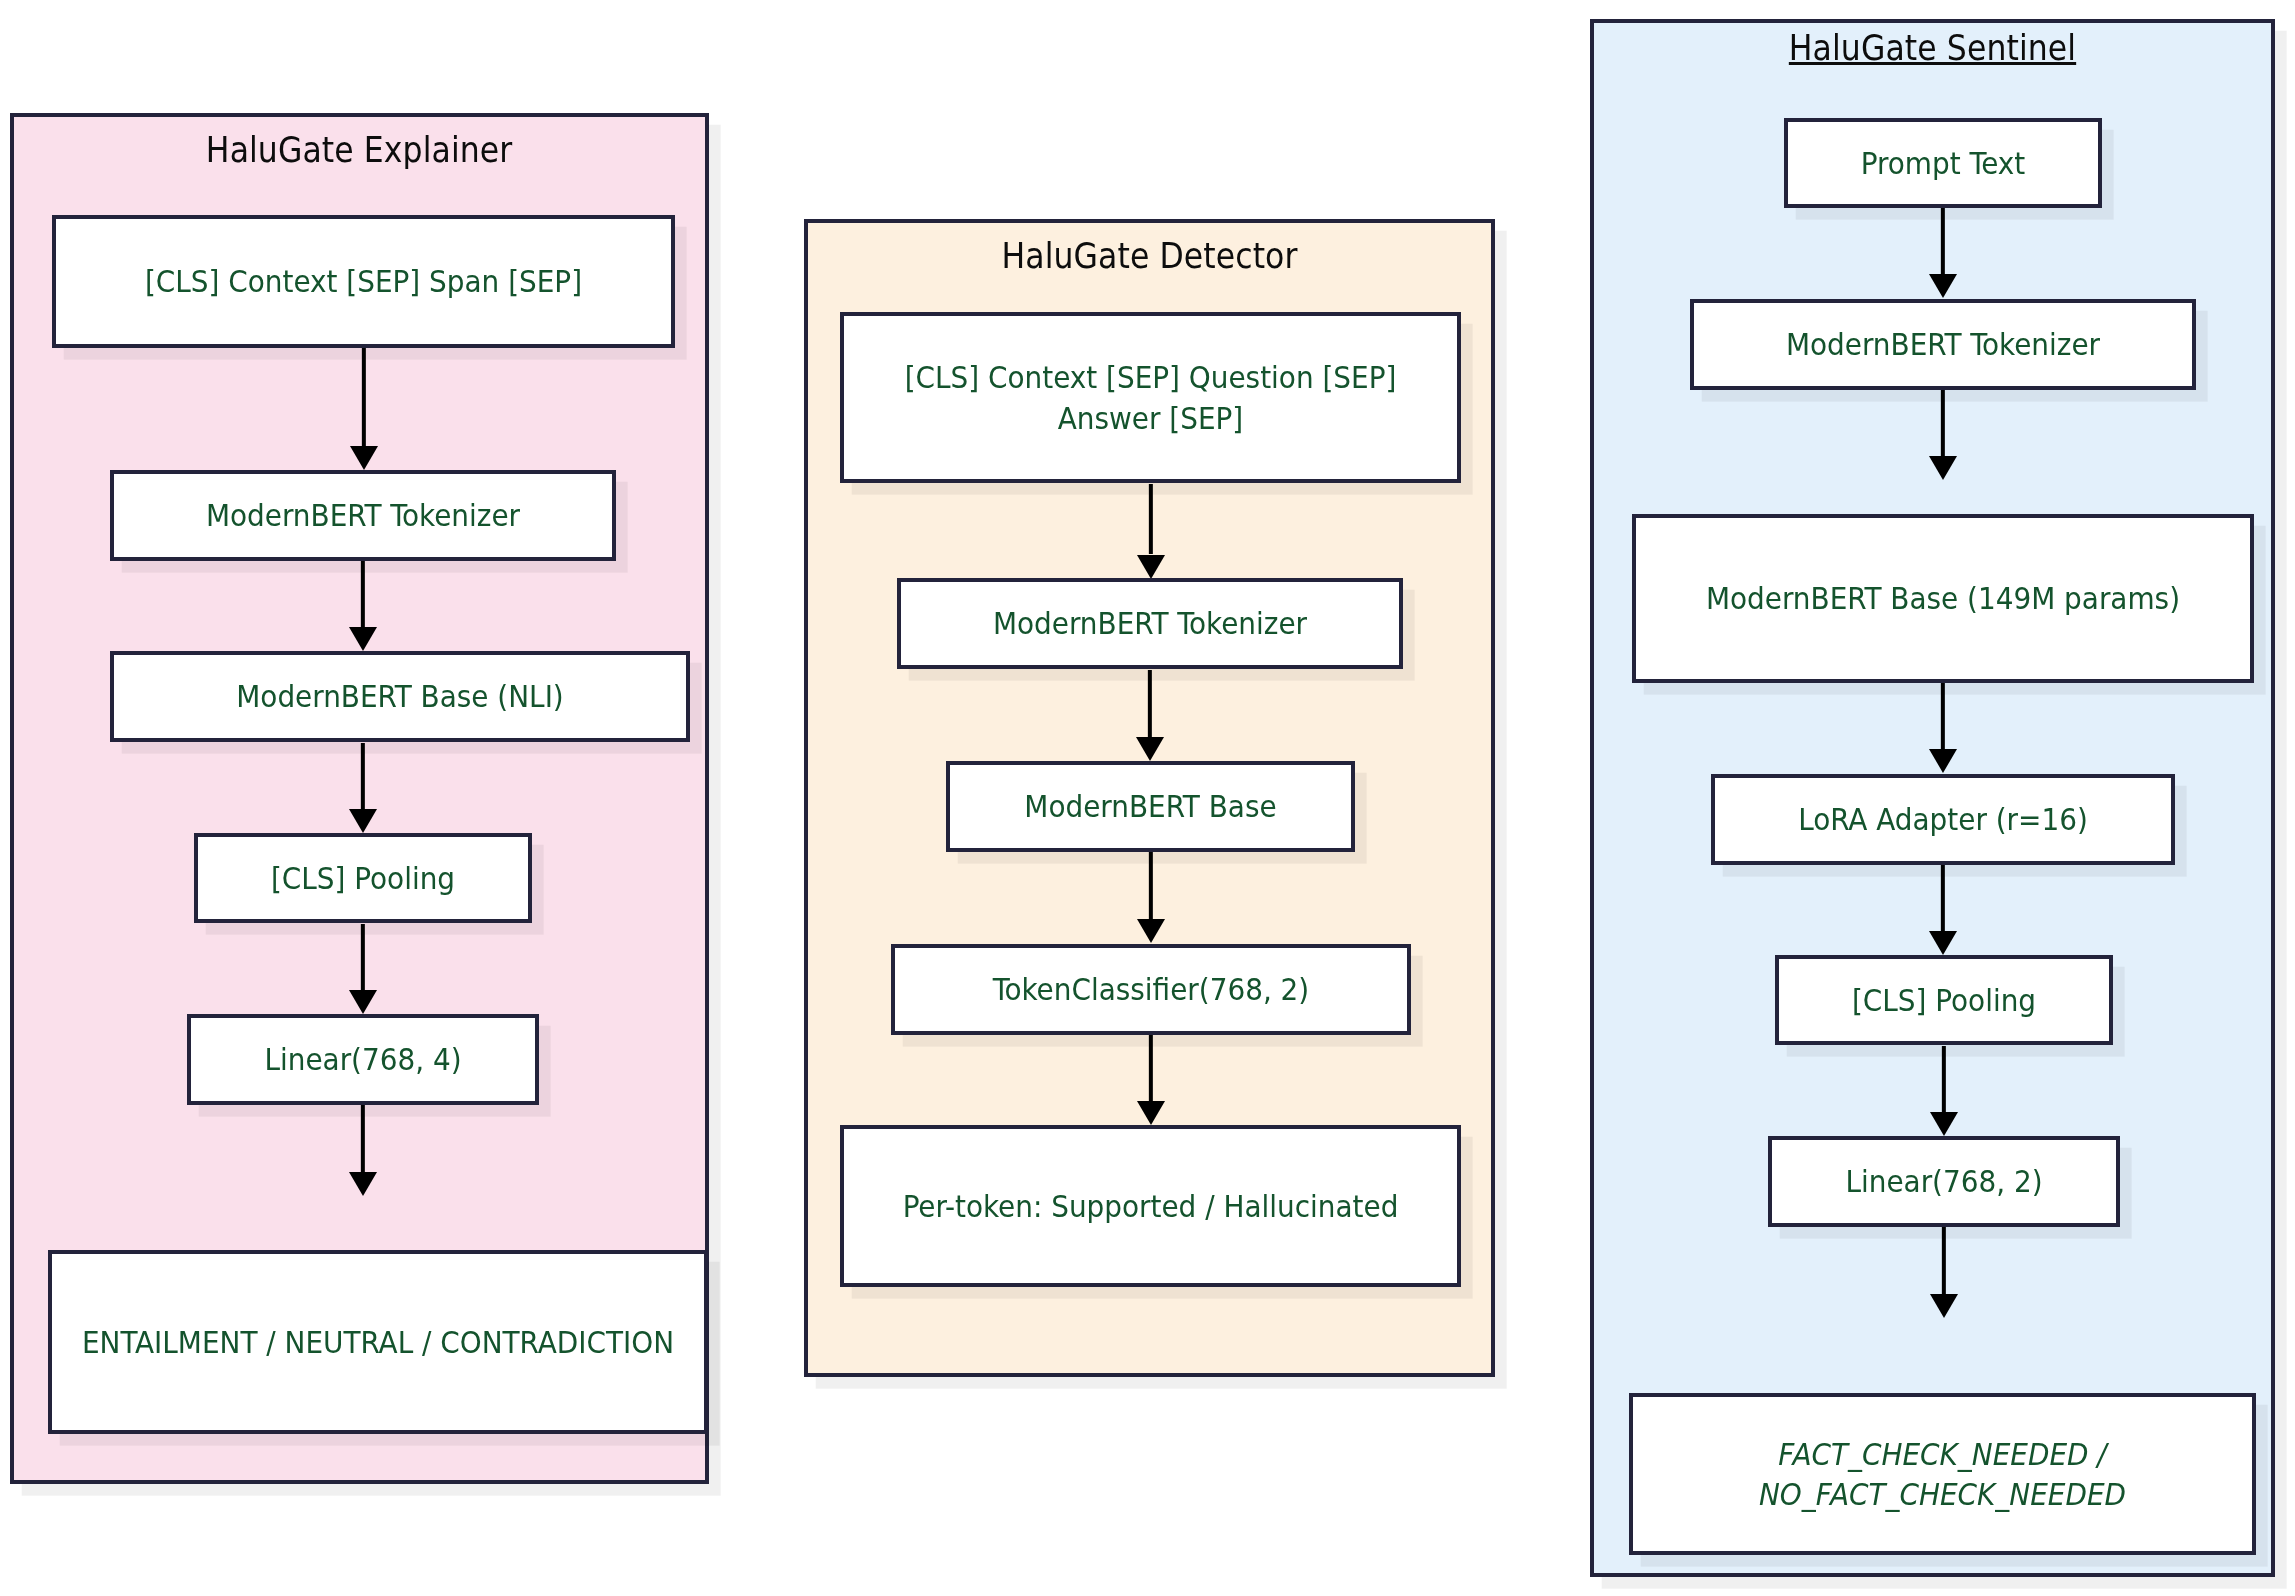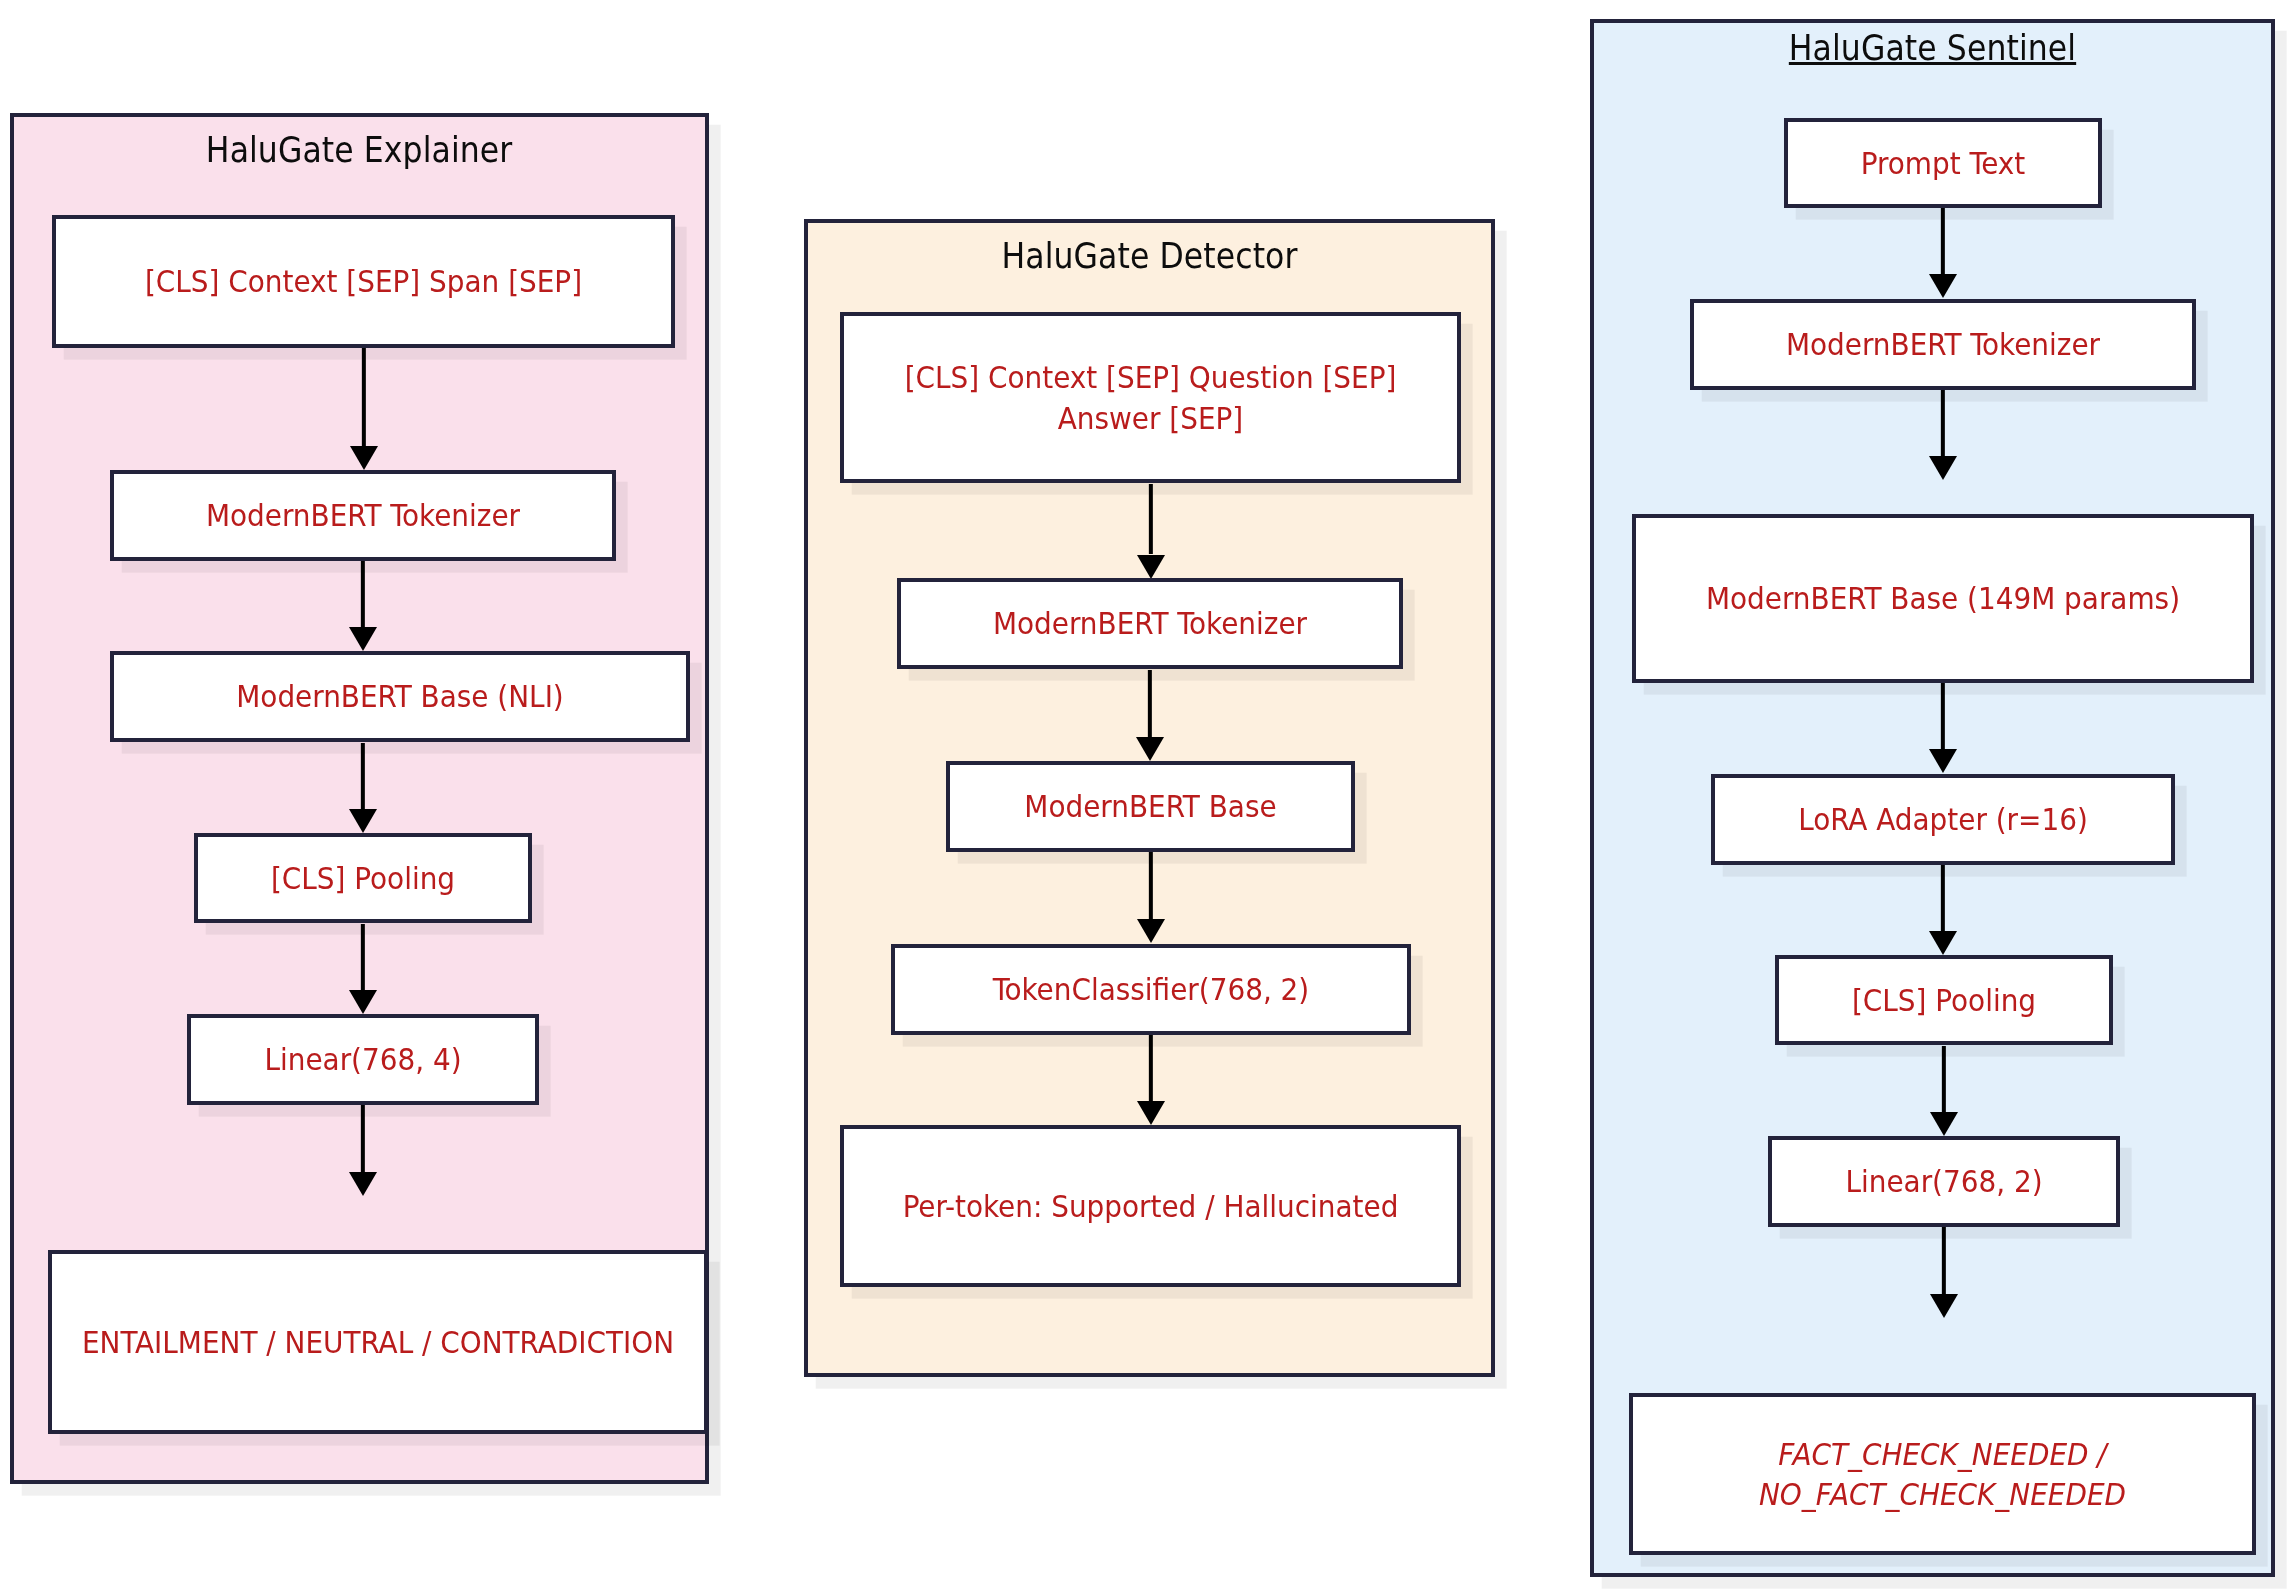--- a/index.html
+++ b/index.html
@@ -67,21 +67,21 @@
   
   .node {
     position: absolute;
     box-sizing: border-box;
     background: #ffffff;
     border: 4.8px solid #23233b;
     display: flex;
     align-items: center;
     justify-content: center;
     text-align: center;
-    color: #b91c1c;
+    color: #14532d;
     font-size: 31px;
     line-height: 1.30;
     padding: 2.1px 8.5px;
     box-shadow: 11.7px 11.7px 0 0 rgba(0,0,0,0.055);
   }
   .node .txt {
     display: block;
     width: 100%;
     white-space: pre-line;
   }

